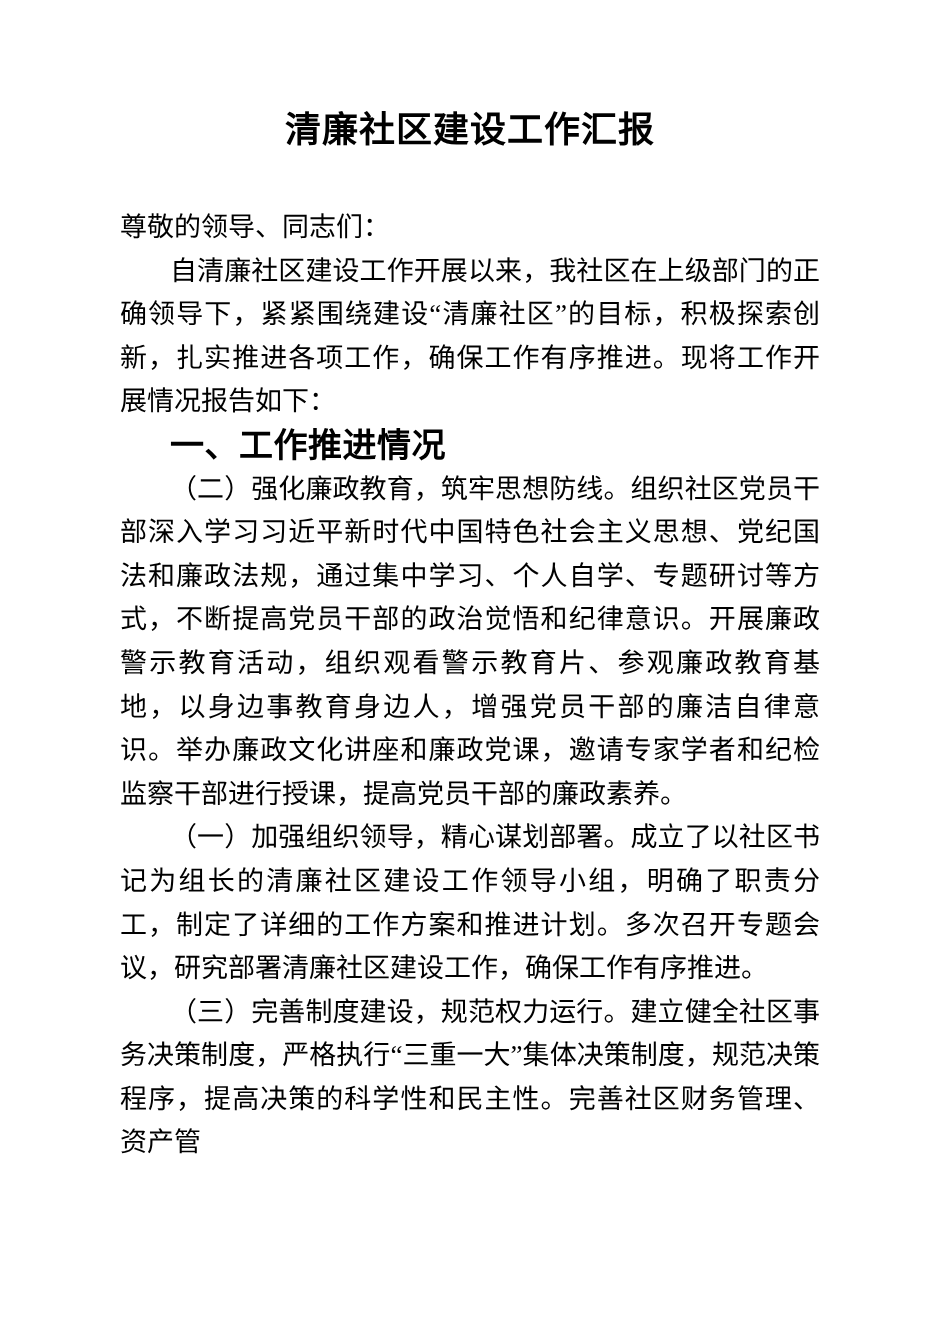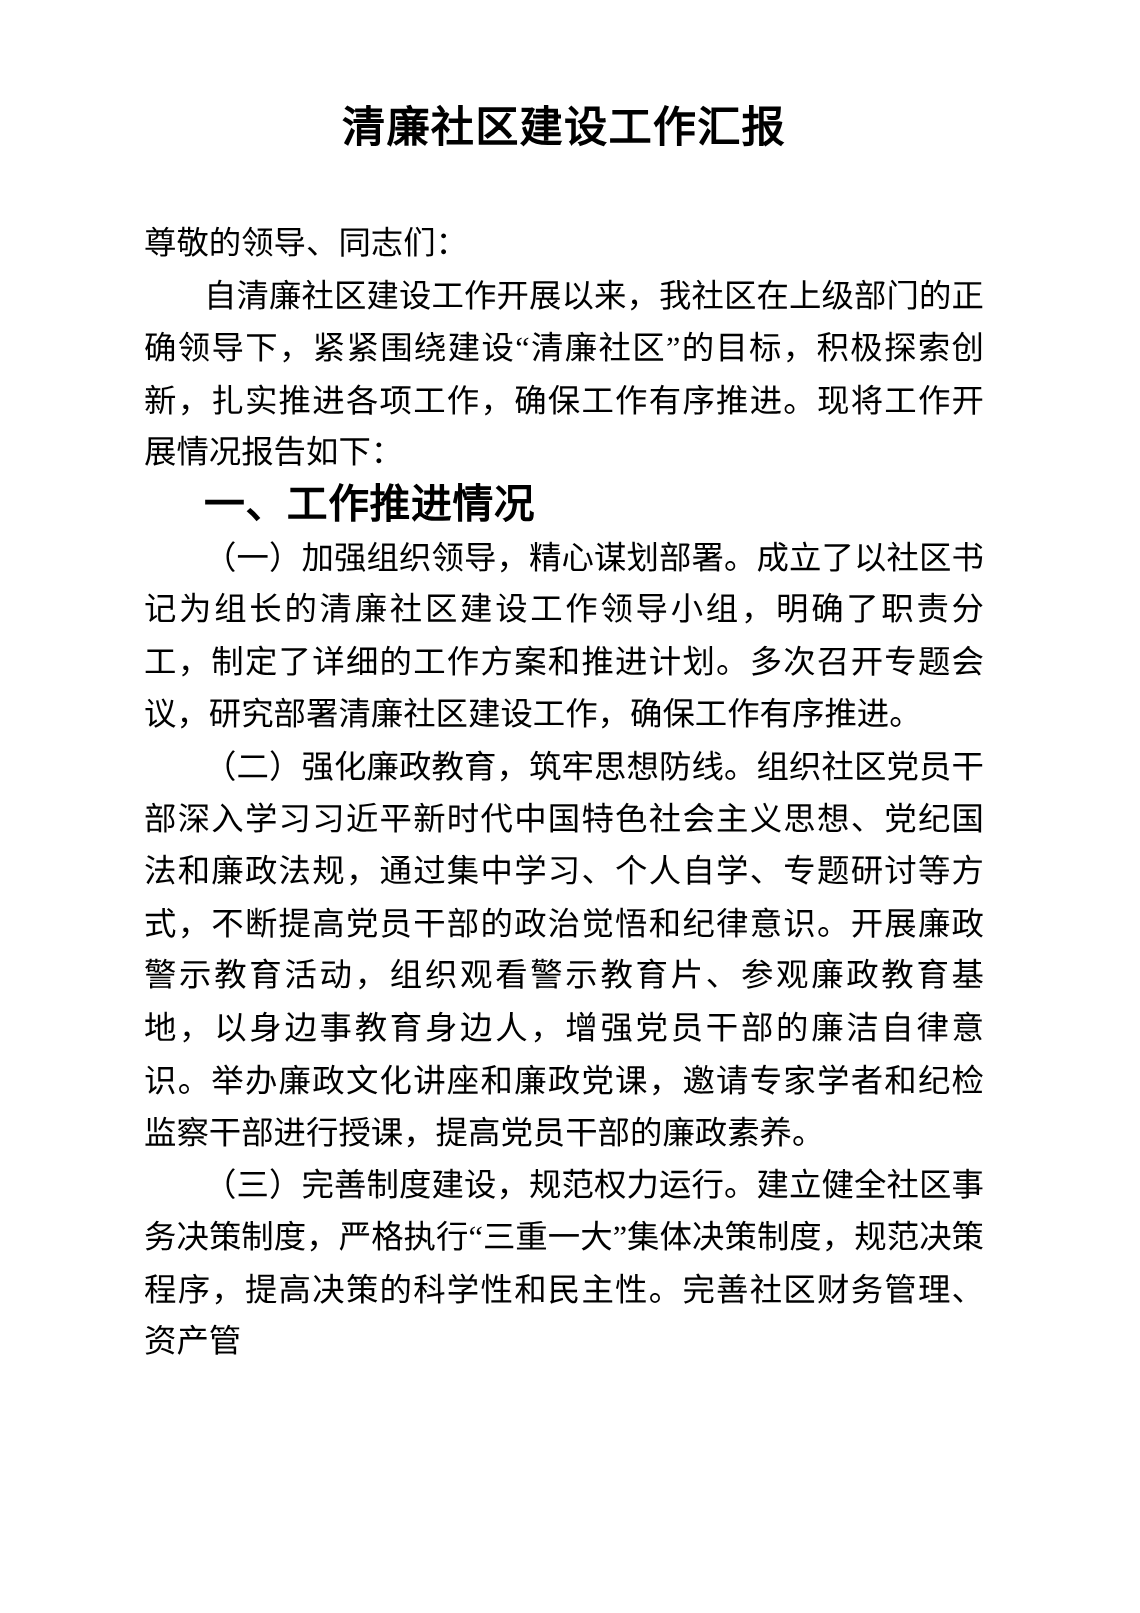--- a/index.html
+++ b/index.html
@@ -10,21 +10,21 @@
     body {
       width: 950px;
       height: 1344px;
       color: #000000;
       font-family: "Liberation Serif", serif;
     }
     .page {
       box-sizing: border-box;
       width: 950px;
       height: 1344px;
-      padding: 84px 130px 0 120px;
+      padding: 108px 130px 0 120px;
       overflow: hidden;
       background: #ffffff;
     }
     .doc-title {
       margin: 0;
       font-size: 36px;
       line-height: 44px;
       font-weight: bold;
       text-align: center;
       letter-spacing: 1px;
@@ -61,21 +61,21 @@
   <h1 class="doc-title">清廉社区建设工作汇报</h1>
 
   <div class="doc-body">
 
     <p class="salutation">尊敬的领导、同志们：</p>
 
     <p class="para">自清廉社区建设工作开展以来，我社区在上级部门的正确领导下，紧紧围绕建设“清廉社区”的目标，积极探索创新，扎实推进各项工作，确保工作有序推进。现将工作开展情况报告如下：</p>
 
     <h2 class="section-heading">一、工作推进情况</h2>
 
+    <p class="para">（二）强化廉政教育，筑牢思想防线。组织社区党员干部深入学习习近平新时代中国特色社会主义思想、党纪国法和廉政法规，通过集中学习、个人自学、专题研讨等方式，不断提高党员干部的政治觉悟和纪律意识。开展廉政警示教育活动，组织观看警示教育片、参观廉政教育基地，以身边事教育身边人，增强党员干部的廉洁自律意识。举办廉政文化讲座和廉政党课，邀请专家学者和纪检监察干部进行授课，提高党员干部的廉政素养。</p>
+
     <p class="para">（一）加强组织领导，精心谋划部署。成立了以社区书记为组长的清廉社区建设工作领导小组，明确了职责分工，制定了详细的工作方案和推进计划。多次召开专题会议，研究部署清廉社区建设工作，确保工作有序推进。</p>
-
-    <p class="para">（二）强化廉政教育，筑牢思想防线。组织社区党员干部深入学习习近平新时代中国特色社会主义思想、党纪国法和廉政法规，通过集中学习、个人自学、专题研讨等方式，不断提高党员干部的政治觉悟和纪律意识。开展廉政警示教育活动，组织观看警示教育片、参观廉政教育基地，以身边事教育身边人，增强党员干部的廉洁自律意识。举办廉政文化讲座和廉政党课，邀请专家学者和纪检监察干部进行授课，提高党员干部的廉政素养。</p>
 
     <p class="para">（三）完善制度建设，规范权力运行。建立健全社区事务决策制度，严格执行“三重一大”集体决策制度，规范决策程序，提高决策的科学性和民主性。完善社区财务管理、资产管</p>
 
   </div>
 
 </div>
 
 </body></html>

